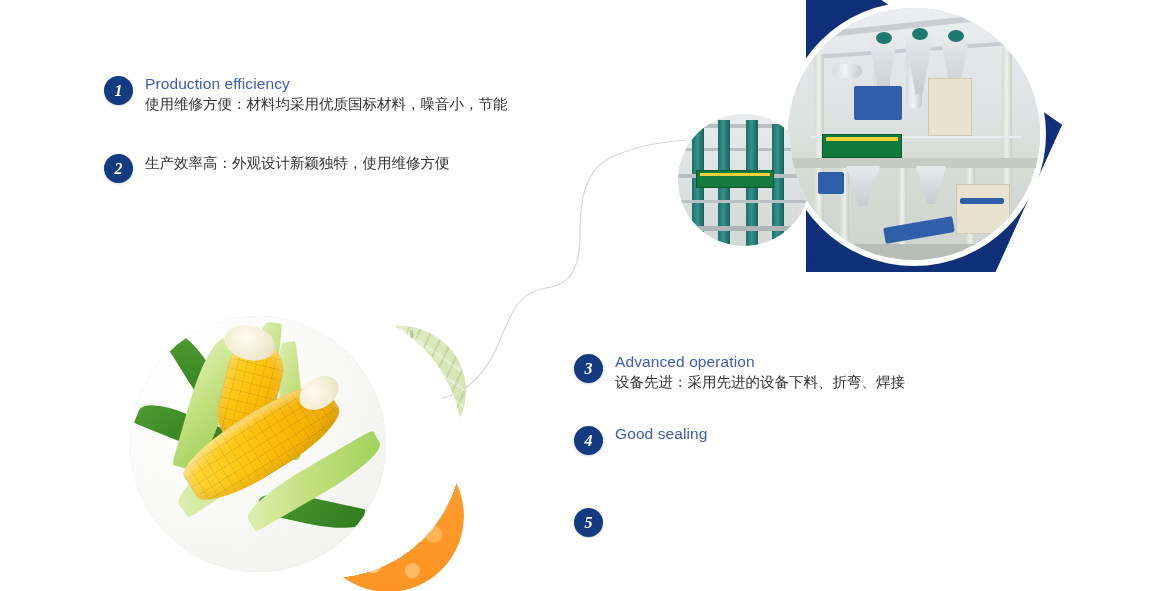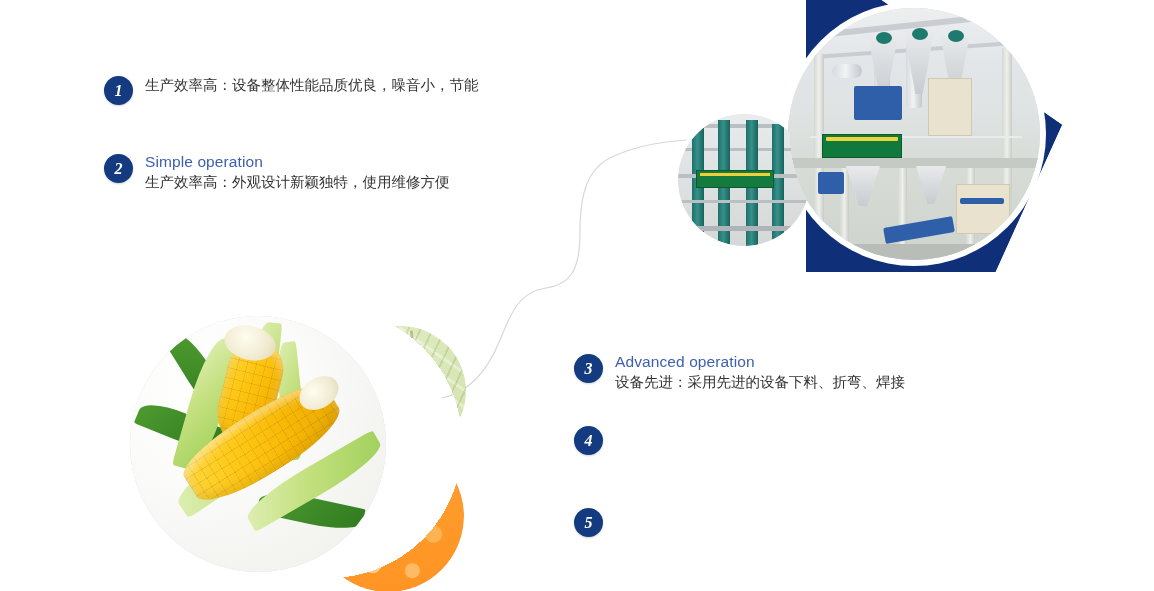--- a/index.html
+++ b/index.html
@@ -299,43 +299,44 @@
       <div class="cob" style="left:92px;top:24px;width:56px;height:104px;transform:rotate(14deg);"></div>
       <div class="tip" style="left:94px;top:10px;width:52px;height:34px;transform:rotate(14deg);"></div>
       <div class="cob" style="left:48px;top:96px;width:168px;height:62px;transform:rotate(-32deg);"></div>
       <div class="tip" style="left:168px;top:62px;width:42px;height:30px;transform:rotate(-32deg);"></div>
     </div>
   </div>
 
   <div class="feature f1">
     <div class="badge">1</div>
     <div class="ftext">
-      <div class="fcn">生产效率高：设备整体性能品质优良，噪音小，节能</div>
+      <div class="fen">Production efficiency</div>
+      <div class="fcn">使用维修方便：材料均采用优质国标材料，噪音小，节能</div>
     </div>
   </div>
 
   <div class="feature f2">
     <div class="badge">2</div>
     <div class="ftext">
-      <div class="fen">Simple operation</div>
       <div class="fcn">生产效率高：外观设计新颖独特，使用维修方便</div>
     </div>
   </div>
 
   <div class="feature f3">
     <div class="badge">3</div>
     <div class="ftext">
       <div class="fen">Advanced operation</div>
       <div class="fcn">设备先进：采用先进的设备下料、折弯、焊接</div>
     </div>
   </div>
 
   <div class="feature f4">
     <div class="badge">4</div>
     <div class="ftext">
+      <div class="fen">Good sealing</div>
     </div>
   </div>
 
   <div class="feature f5">
     <div class="badge">5</div>
     <div class="ftext">
     </div>
   </div>
 
 </div>

